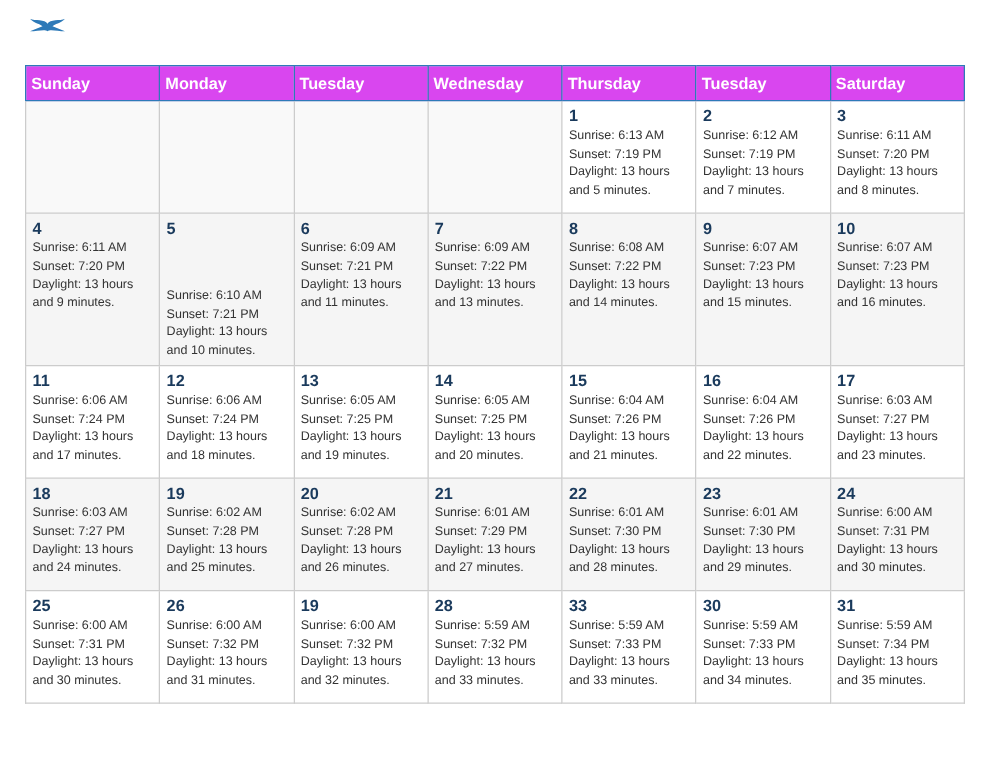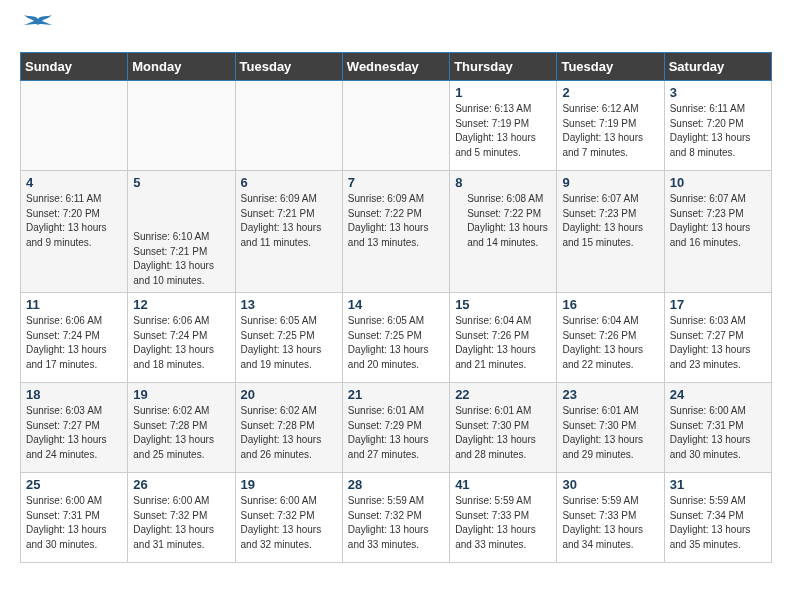--- a/index.html
+++ b/index.html
@@ -41,21 +41,21 @@
     .location {
       font-size: 16px;
       color: #333;
     }
     table {
       width: 100%;
       border-collapse: collapse;
       table-layout: fixed;
     }
     thead th {
-      background: #404040;
+      background: #d946ef;
       color: #fff;
       font-size: 13px;
       font-weight: bold;
       padding: 6px 4px;
       text-align: left;
       border: 1px solid #2e7ab8;
     }
     tbody td {
       vertical-align: top;
       border: 1px solid #ccc;
@@ -168,21 +168,21 @@
         </td>
         <td>
           <span class="day-number">7</span>
           <div class="cell-info" style="white-space: pre-line;">Sunrise: 6:09 AM
 Sunset: 7:22 PM
 Daylight: 13 hours
 and 13 minutes.</div>
         </td>
         <td>
           <span class="day-number">8</span>
-          <div class="cell-info" style="white-space: pre-line; margin-left: 12px;">Sunrise: 6:08 AM
+          <div class="cell-info" style="white-space: pre-line;">Sunrise: 6:08 AM
 Sunset: 7:22 PM
 Daylight: 13 hours
 and 14 minutes.</div>
         </td>
         <td>
           <span class="day-number">9</span>
           <div class="cell-info" style="white-space: pre-line;">Sunrise: 6:07 AM
 Sunset: 7:23 PM
 Daylight: 13 hours
 and 15 minutes.</div>
@@ -320,21 +320,21 @@
 and 32 minutes.</div>
         </td>
         <td>
           <span class="day-number">28</span>
           <div class="cell-info" style="white-space: pre-line;">Sunrise: 5:59 AM
 Sunset: 7:32 PM
 Daylight: 13 hours
 and 33 minutes.</div>
         </td>
         <td>
-          <span class="day-number">41</span>
+          <span class="day-number">33</span>
           <div class="cell-info" style="white-space: pre-line;">Sunrise: 5:59 AM
 Sunset: 7:33 PM
 Daylight: 13 hours
 and 33 minutes.</div>
         </td>
         <td>
           <span class="day-number">30</span>
           <div class="cell-info" style="white-space: pre-line;">Sunrise: 5:59 AM
 Sunset: 7:33 PM
 Daylight: 13 hours

